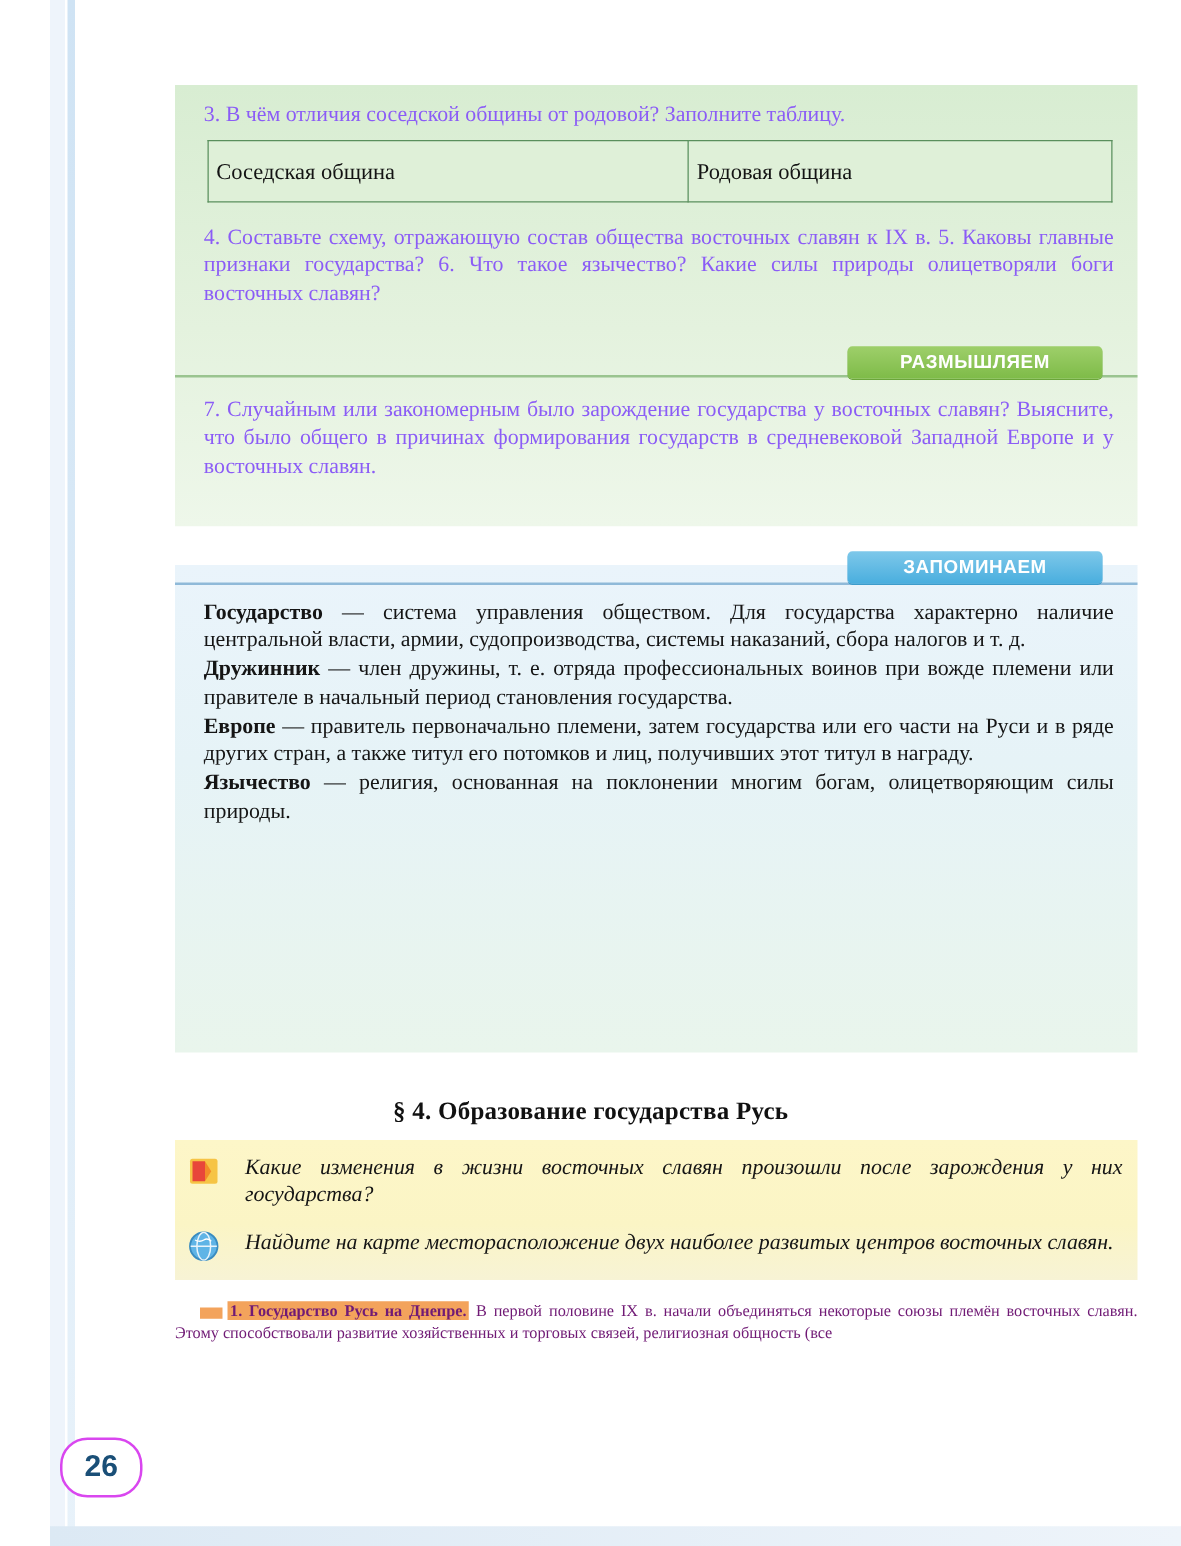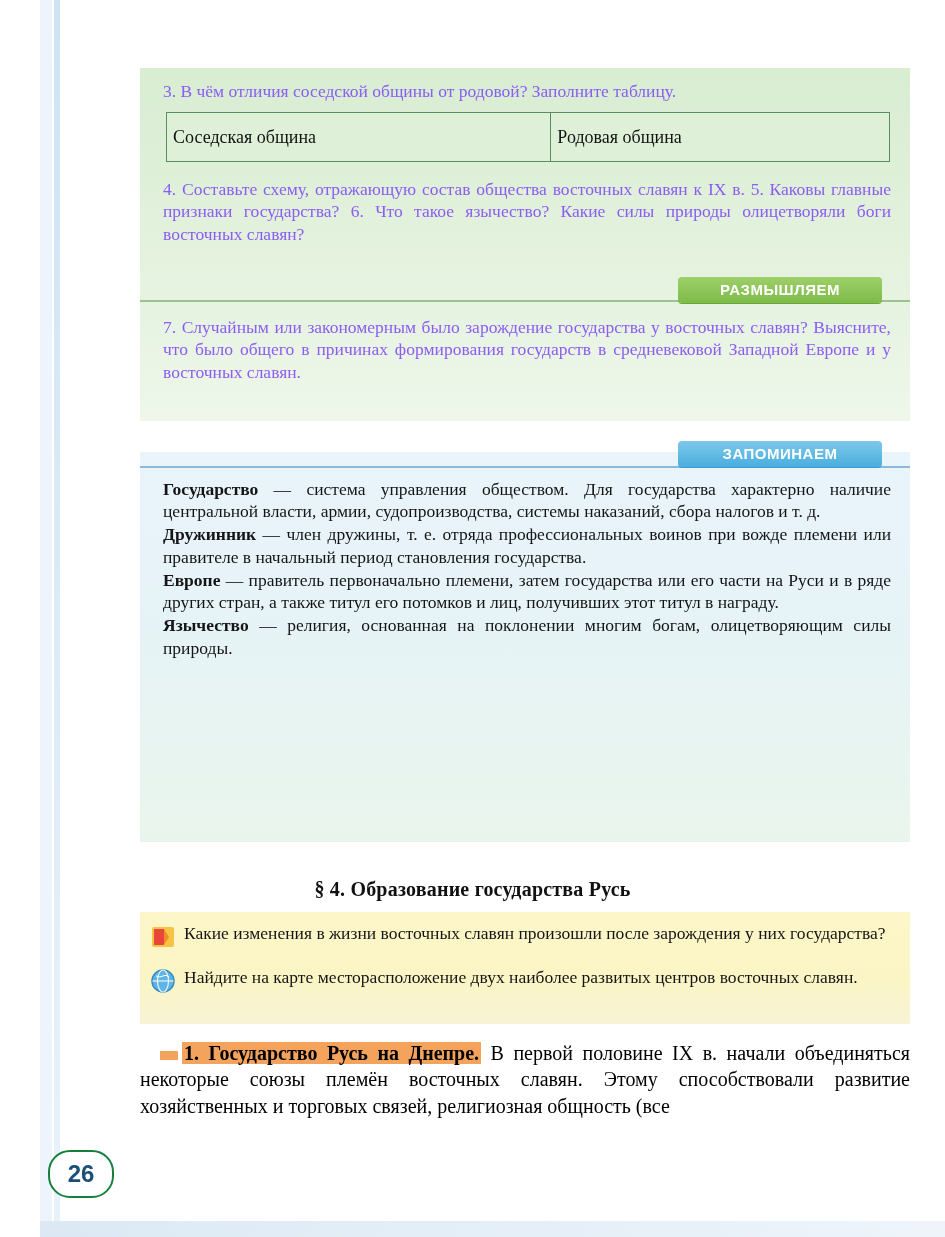--- a/index.html
+++ b/index.html
@@ -124,41 +124,42 @@
     margin-top: 20px;
   }
 
   
   .yellow-panel {
     background: linear-gradient(to bottom, #fdf6c8 0%, #fbf5c5 60%, #f7f3d5 100%);
   }
   .q-row {
     display: flex;
     align-items: flex-start;
-    gap: 8px;
+    gap: 20px;
+    font-style: italic;
   }
   .q-text {
     font-size: 17.5px;
     line-height: 1.27;
     color: #151515;
     text-align: justify;
     flex: 1;
   }
   .icon-box {
     width: 26px;
     height: 26px;
     flex: 0 0 26px;
     margin-top: 2px;
   }
 
   
   .para-main {
-    font-size: 20px;
+    font-size: 13px;
     line-height: 1.32;
-    color: #000000;
+    color: #701a75;
     text-align: justify;
   }
   .lead-highlight {
     background: #f3a35c;
     font-weight: bold;
     padding: 0 2px;
   }
   .lead-dash {
     display: inline-block;
     width: 18px;
@@ -169,21 +170,21 @@
   }
 
   
   .page-num {
     position: absolute;
     left: 48px;
     top: 1150px;
     width: 62px;
     height: 44px;
     border-radius: 22px;
-    border: 2px solid #15803d;
+    border: 2px solid #d946ef;
     background: #ffffff;
     color: #1a4f77;
     font-family: "Liberation Sans", sans-serif;
     font-weight: bold;
     font-size: 24px;
     display: flex;
     align-items: center;
     justify-content: center;
   }
   .bottom-strip {

